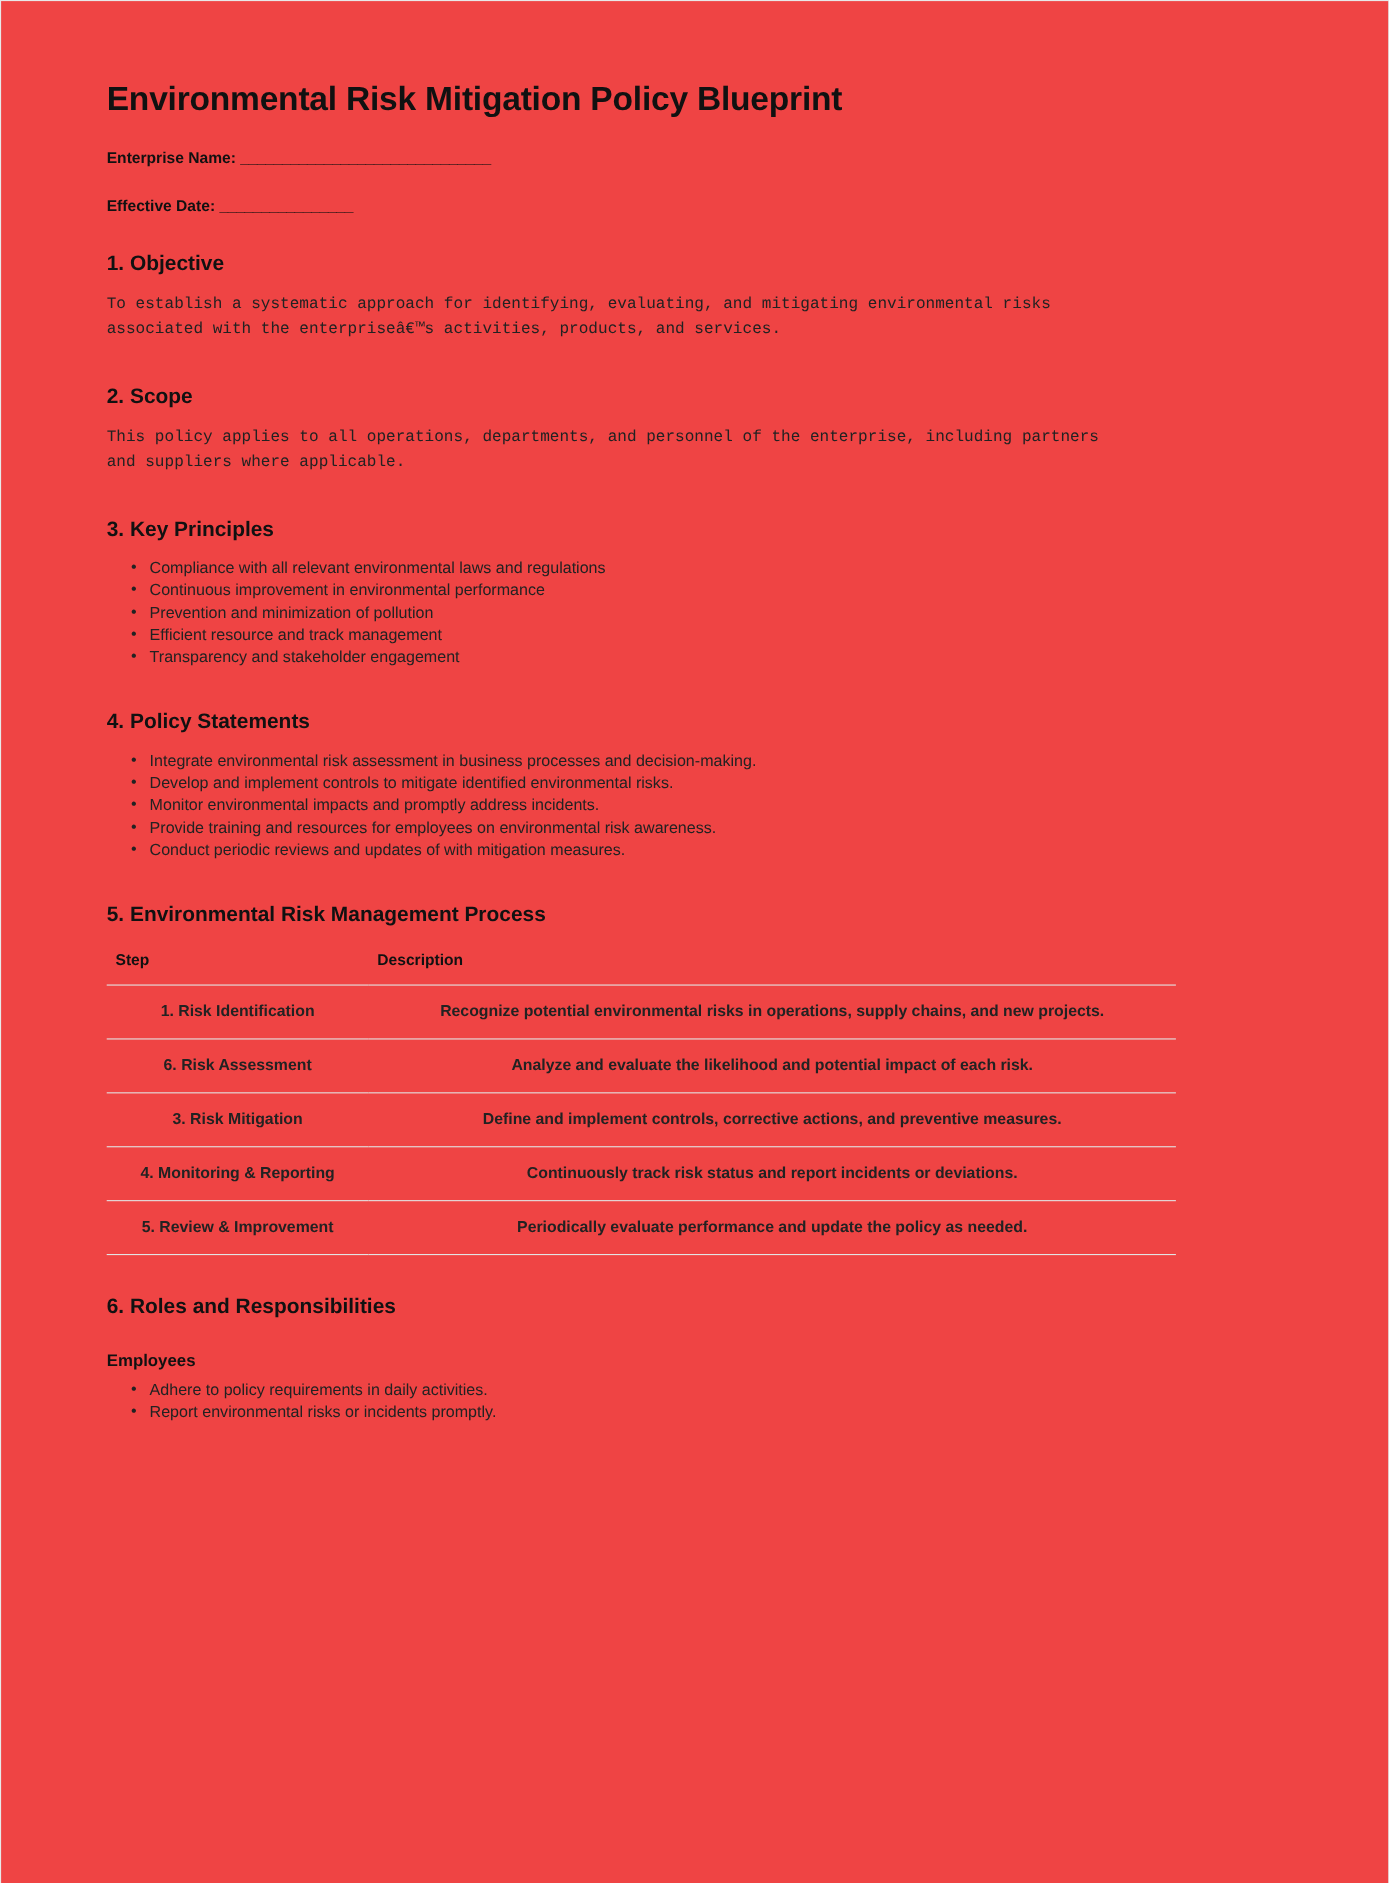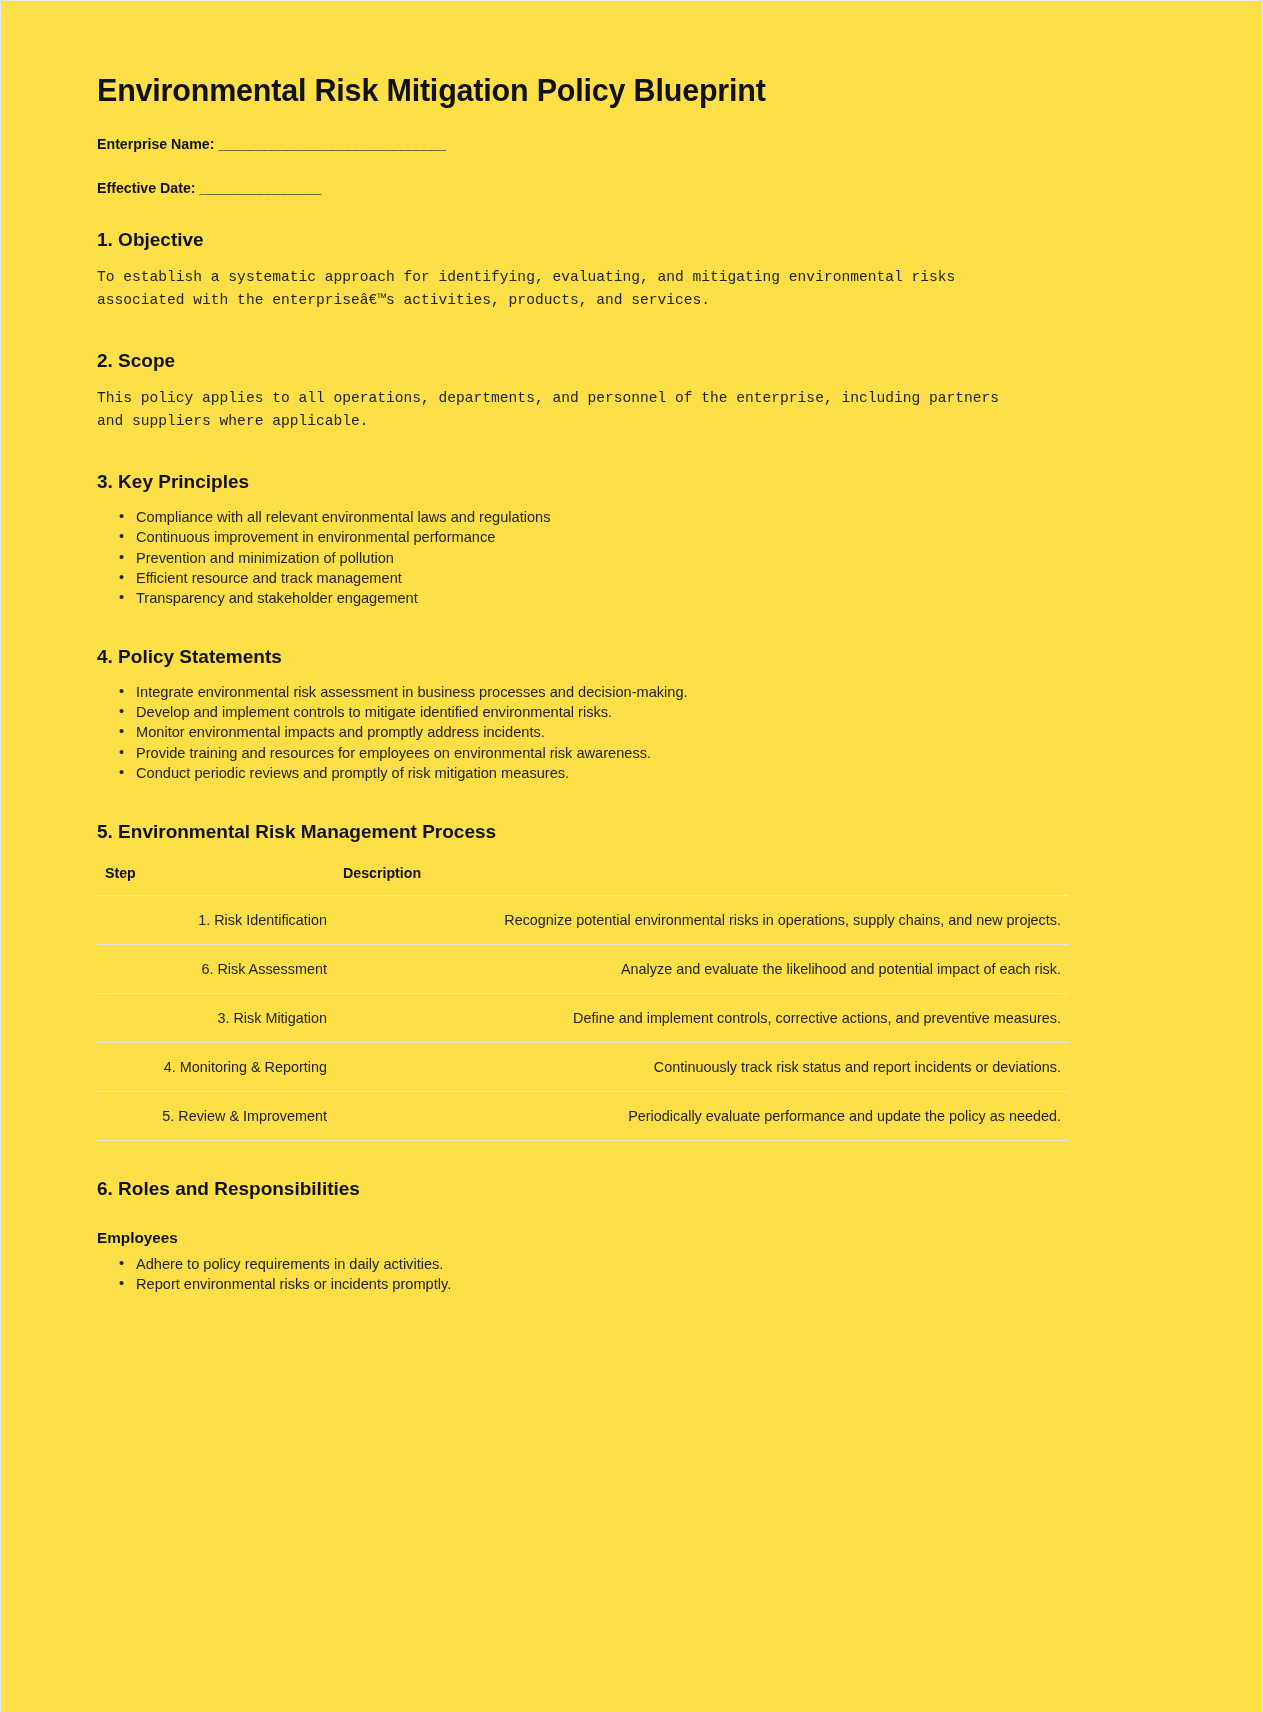--- a/index.html
+++ b/index.html
@@ -9,21 +9,21 @@
   }
   body {
     font-family: "Liberation Sans", "DejaVu Sans", sans-serif;
     color: #1a1a1a;
     -webkit-font-smoothing: antialiased;
   }
   .page {
     position: relative;
     width: 1263px;
     height: 1712px;
-    background: #fde047;
+    background: #ef4444;
     box-sizing: border-box;
     overflow: hidden;
   }
   .page-border-left {
     position: absolute;
     left: 0; top: 0; bottom: 0;
     width: 1px;
     background: #e8e8e8;
   }
   .page-border-right {
@@ -123,23 +123,23 @@
   }
   table.process-table th {
     text-align: left;
     font-size: 14.2px;
     font-weight: 700;
     color: #111111;
     padding: 6px 8px 14px 8px;
     border: none;
   }
   table.process-table td {
-    text-align: right;
+    text-align: center;
     font-size: 14.4px;
-    font-weight: 400;
+    font-weight: 700;
     color: #222222;
     padding: 16px 8px 16px 8px;
     border-top: 1px solid #e3e3e3;
     vertical-align: top;
   }
   table.process-table tr.last-row td {
     border-bottom: 1px solid #e3e3e3;
   }
   table.process-table col.col-step { width: 238px; }
   table.process-table col.col-desc { width: 734px; }
@@ -180,21 +180,21 @@
       <li>Efficient resource and track management</li>
       <li>Transparency and stakeholder engagement</li>
     </ul>
 
     <h2 class="section-heading">4. Policy Statements</h2>
     <ul class="bullets">
       <li>Integrate environmental risk assessment in business processes and decision-making.</li>
       <li>Develop and implement controls to mitigate identified environmental risks.</li>
       <li>Monitor environmental impacts and promptly address incidents.</li>
       <li>Provide training and resources for employees on environmental risk awareness.</li>
-      <li>Conduct periodic reviews and promptly of risk mitigation measures.</li>
+      <li>Conduct periodic reviews and updates of with mitigation measures.</li>
     </ul>
 
     <h2 class="section-heading">5. Environmental Risk Management Process</h2>
     <table class="process-table">
       <colgroup>
         <col class="col-step">
         <col class="col-desc">
       </colgroup>
       <thead>
         <tr>

